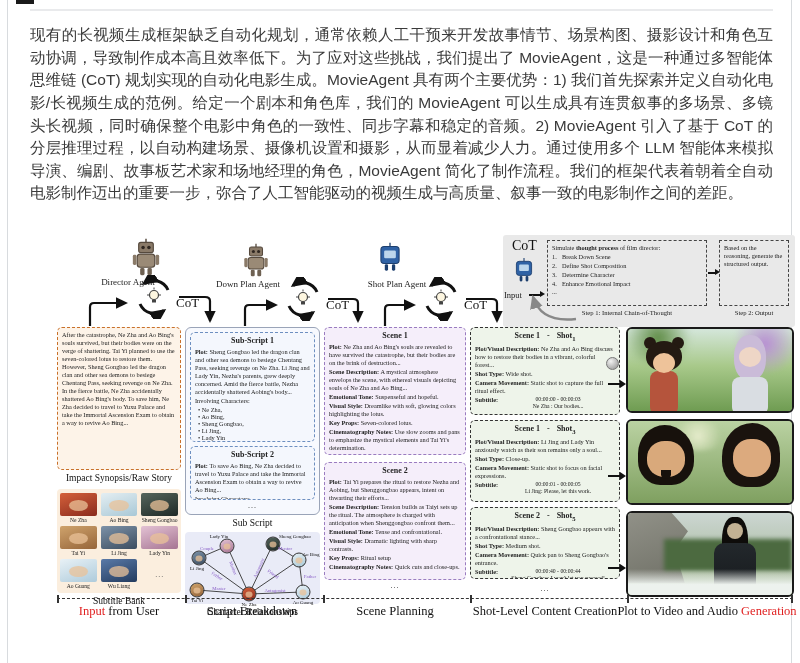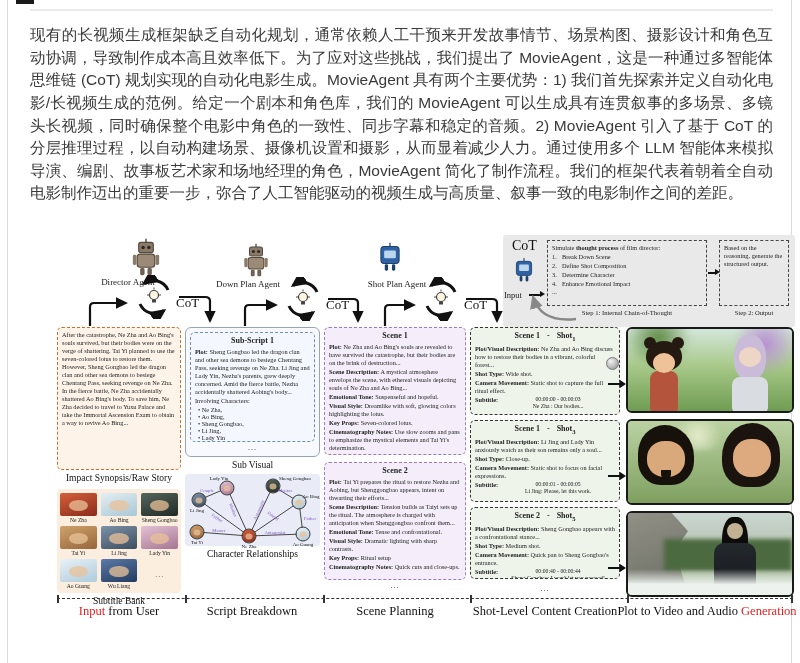--- a/index.html
+++ b/index.html
@@ -345,23 +345,29 @@
           <div class="fr"><span class="k">Plot:</span> <span>Sheng Gongbao led the dragon clan and other sea demons to besiege Chentang Pass, seeking revenge on Ne Zha. Li Jing and Lady Yin, Nezha's parents, grew deeply concerned. Amid the fierce battle, Nezha accidentally shattered Aobing's body...</span></div>
           <div class="fr k">Involving Characters:</div>
           <div class="bullets">
             <div>Ne Zha,</div>
             <div>Ao Bing,</div>
             <div>Sheng Gongbao,</div>
             <div>Li Jing,</div>
             <div>Lady Yin</div>
           </div>
         </div>
+        <div class="dbox d-blue ss2">
+          <div class="box-title">Sub-Script 2</div>
+          <div class="fr"><span class="k">Plot:</span> <span>To save Ao Bing, Ne Zha decided to travel to Yuxu Palace and take the Immortal Ascension Exam to obtain a way to revive Ao Bing...</span></div>
+          <div class="fr k">Involving Characters:</div>
+
+        </div>
         <div class="ellipsis">...</div>
       </div>
-      <div class="panel-label">Sub Visual</div>
+      <div class="panel-label">Sub Script</div>
 
       <div class="relgraph">
         <svg class="rel-lines" viewBox="0 0 135 72">
           <g stroke="#333" stroke-width="0.9">
             <line x1="14" y1="26" x2="42" y2="14"></line>
             <line x1="42" y1="14" x2="64" y2="62"></line>
             <line x1="14" y1="26" x2="64" y2="62"></line>
             <line x1="12" y1="58" x2="64" y2="62"></line>
             <line x1="88" y1="12" x2="64" y2="62"></line>
             <line x1="88" y1="12" x2="114" y2="28"></line>

